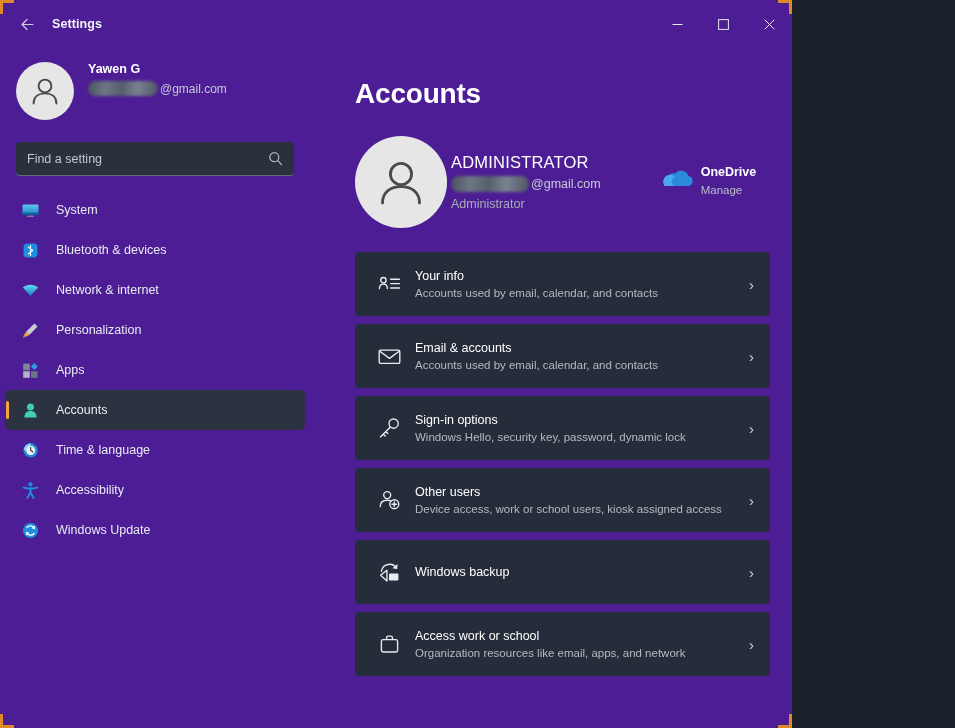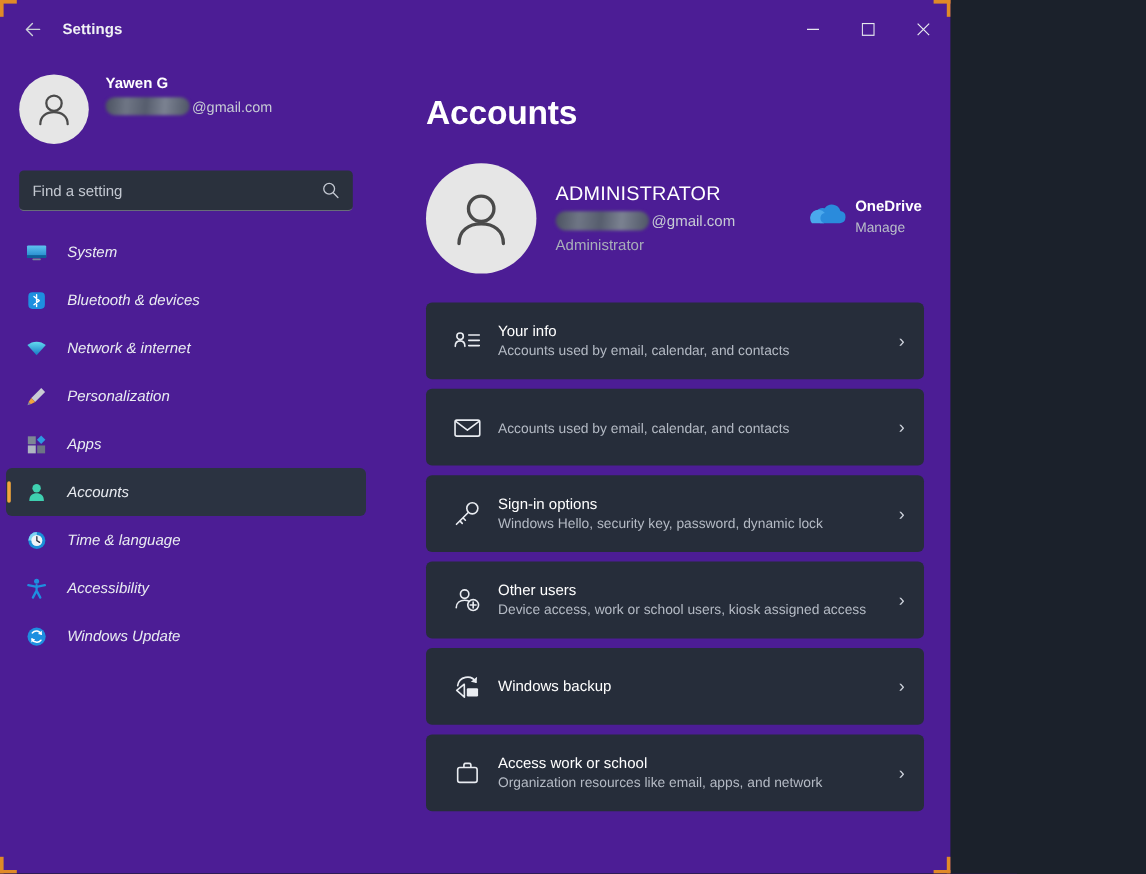--- a/index.html
+++ b/index.html
@@ -84,21 +84,20 @@
     border-bottom:1px solid #676d78;
     display:flex; align-items:center; padding:0 11px;
   }
   .searchbox span.ph { font-size:12.5px; color:#c3c8d1; flex:1; }
   .searchbox .mag { color:#c3c8d1; display:flex; }
   .navlist { margin-top:14px; padding:0 5px; flex:1; }
   .navitem {
     height:40px; display:flex; align-items:center;
     border-radius:5px; position:relative; padding-left:12px;
     margin-bottom:0px;
-    font-style:italic;
   }
   .navitem.active { background:#2b3341; }
   .navitem .pill {
     position:absolute; left:1px; top:11px;
     width:3px; height:18px; border-radius:2px; background:#f2a63b;
   }
   .navicon {
     width:26px; flex:0 0 26px; display:flex;
     align-items:center; justify-content:center;
   }
@@ -109,21 +108,21 @@
   .page-title {
     font-size:28px; font-weight:bold; color:#ffffff;
     margin-top:30px; letter-spacing:-.2px;
   }
   .acct-row { display:flex; align-items:center; margin-top:24px; height:96px; }
   .avatar-lg {
     width:92px; height:92px; border-radius:50%;
     background:#e6e6e6; display:flex; align-items:center; justify-content:center;
     flex:0 0 92px;
   }
-  .acct-text { margin-left:16px; }
+  .acct-text { margin-left:4px; }
   .acct-name { font-size:16.5px; color:#ffffff; letter-spacing:.2px; }
   .acct-mail {
     margin-top:4px; font-size:12.5px; color:#c6cbd4;
     display:flex; align-items:center;
   }
   .acct-mail .redact { width:78px; height:16px; }
   .acct-role { margin-top:5px; font-size:12.5px; color:#a8aeb9; }
 
   .services { display:flex; margin-left:60px; align-items:flex-start; padding-top:8px; }
   .service { display:flex; align-items:flex-start; margin-right:48px; }
@@ -426,20 +425,21 @@
         </div>
 
         <div class="card">
           <span class="card-ico">
             <svg width="25" height="25" viewBox="0 0 25 25">
               <rect x="2.2" y="6.1" width="20.6" height="13.3" rx="1.5" fill="none" stroke="#e9ecf1" stroke-width="1.35"></rect>
               <path d="M2.8 7.2 L12.5 14.4 L22.2 7.2" fill="none" stroke="#e9ecf1" stroke-width="1.35" stroke-linejoin="round"></path>
             </svg>
           </span>
           <span class="card-text">
+            <span class="card-title" style="display:block">Email &amp; accounts</span>
             <span class="card-sub" style="display:block">Accounts used by email, calendar, and contacts</span>
           </span>
           <span class="chev">›</span>
         </div>
 
         <div class="card">
           <span class="card-ico">
             <svg width="25" height="25" viewBox="0 0 25 25">
               <circle cx="16.6" cy="7.6" r="4.6" fill="none" stroke="#e9ecf1" stroke-width="1.35"></circle>
               <path d="M13.4 10.9 L3.4 20.9 M6.2 18.1 L8.2 20.1 M8.8 15.5 L10.8 17.5" fill="none" stroke="#e9ecf1" stroke-width="1.35" stroke-linecap="round"></path>

